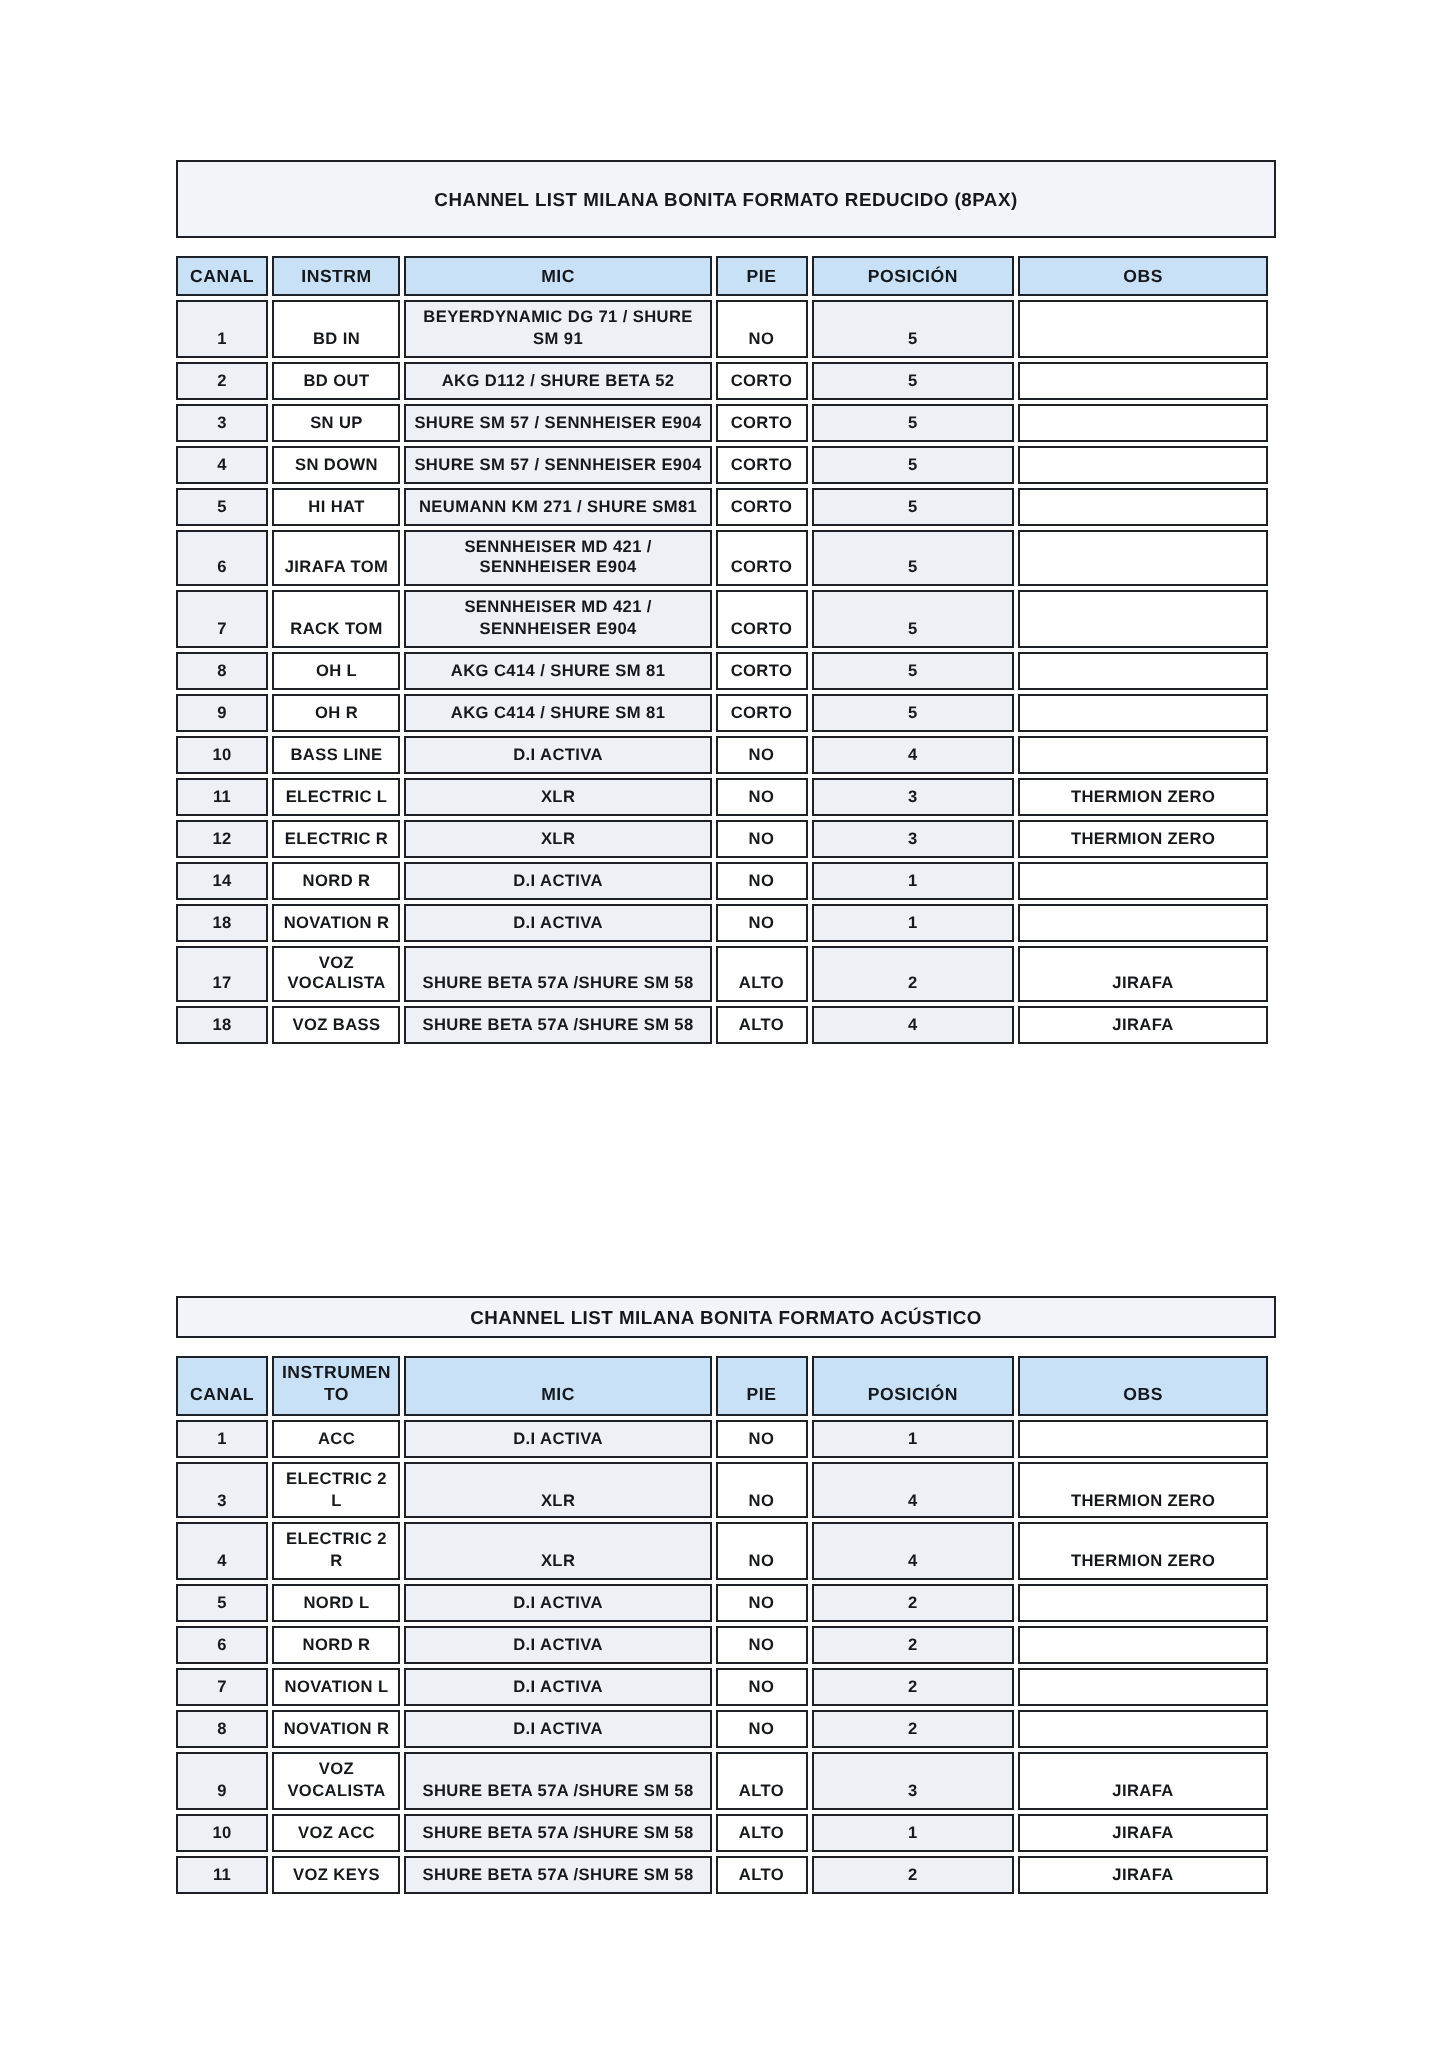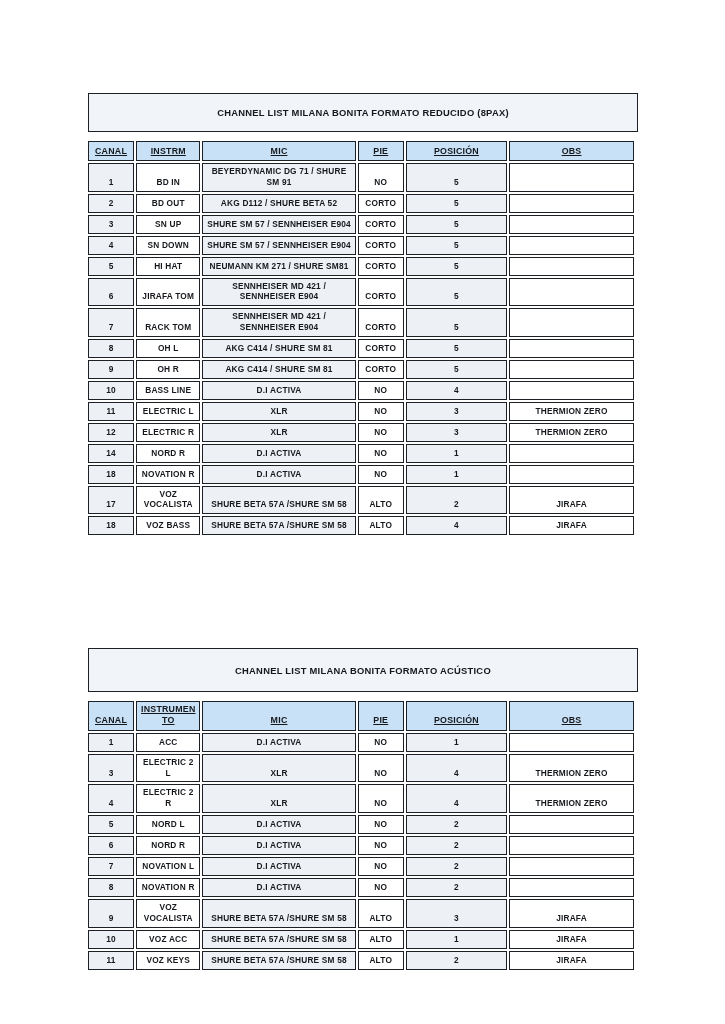--- a/index.html
+++ b/index.html
@@ -14,38 +14,38 @@
     background: #ffffff;
     overflow: hidden;
     font-family: "Liberation Sans", sans-serif;
     color: #15181c;
   }
   .block {
     position: absolute;
     left: 88px;
     width: 550px;
   }
-  .block-1 { top: 93px; }
+  .block-1 { top: 80px; }
   .block-2 { top: 648px; }
 
   .title-box {
     box-sizing: border-box;
     border: 1.6px solid #1d2126;
     background: #f1f4f8;
     display: flex;
     align-items: center;
     justify-content: center;
     text-align: center;
     font-weight: 700;
     font-size: 9.4px;
     letter-spacing: 0.25px;
     margin-bottom: 7px;
   }
   .title-box.tall { height: 39px; }
-  .title-box.short { height: 44px; }
+  .title-box.short { height: 21px; }
 
   table.channel-table {
     border-collapse: separate;
     border-spacing: 2px;
     table-layout: fixed;
     width: 100%;
     margin-left: -2px;  
     margin-right: -2px;
   }
   table.channel-table col.c-canal    { width: 8.6%; }
@@ -65,21 +65,20 @@
     line-height: 1.3;
     padding: 2px 3px 3px 3px;
     overflow: hidden;
   }
   table.channel-table th {
     background: #c9e1f6;
     font-size: 8.8px;
     letter-spacing: 0.25px;
     height: 20px;
     word-break: break-all; 
-    text-decoration: underline;
   }
   table.channel-table td {
     background: #ffffff;
     font-size: 8.3px;
     letter-spacing: 0.2px;
     height: 19px;
   }
   
   table.channel-table td:nth-child(odd) { background: #edf0f5; }
 </style>

